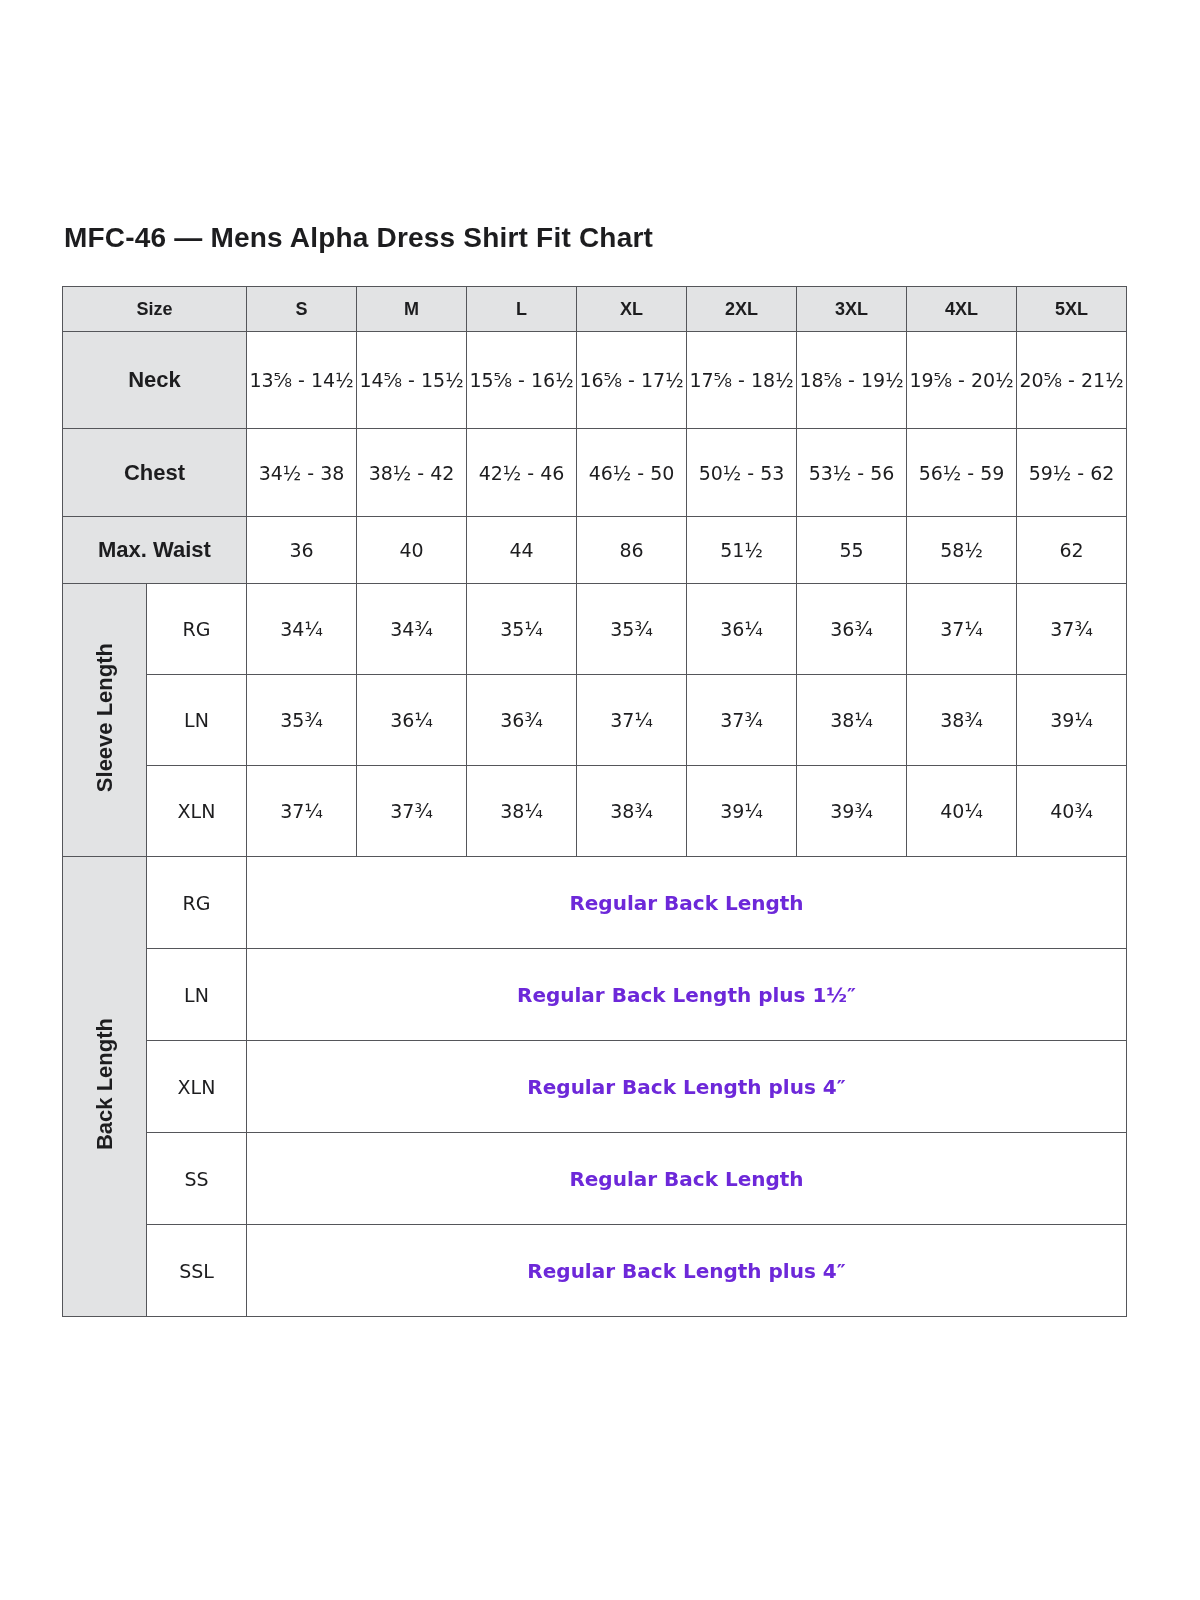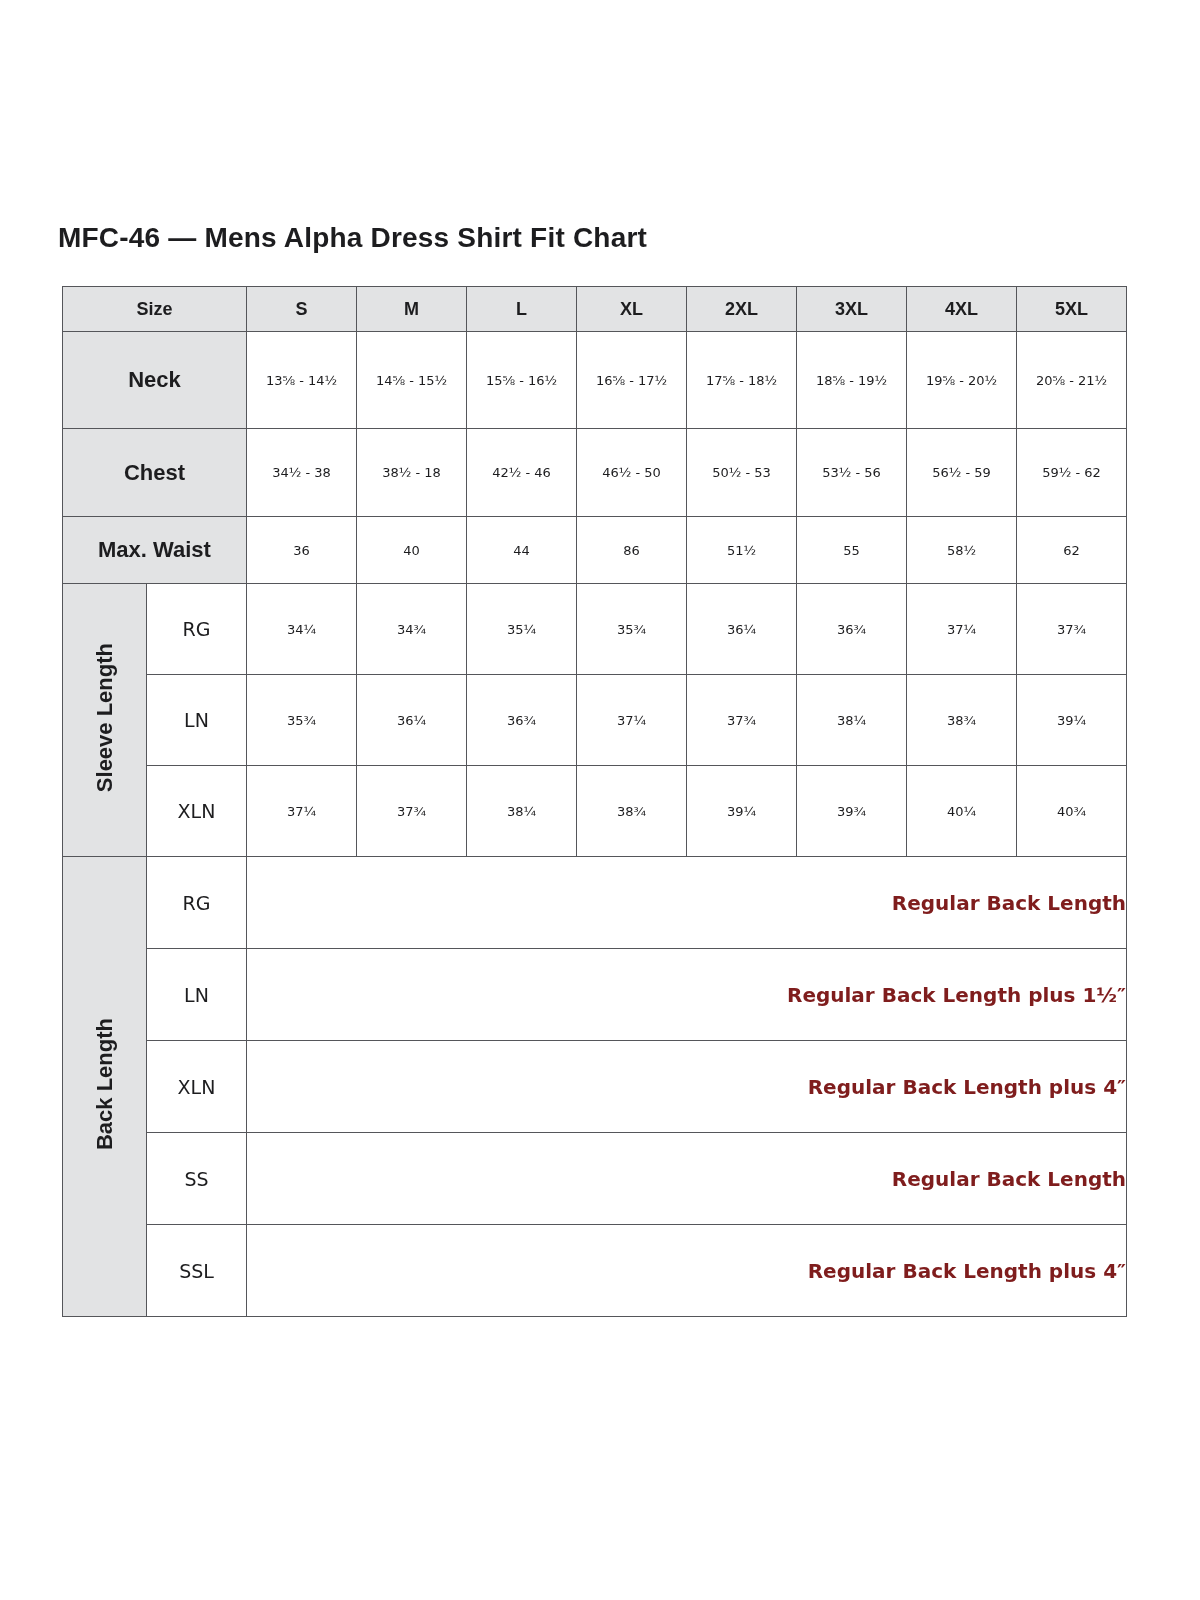--- a/index.html
+++ b/index.html
@@ -13,21 +13,21 @@
   }
   .page {
     position: relative;
     width: 1200px;
     height: 1600px;
     overflow: hidden;
     background: #ffffff;
   }
   .title {
     position: absolute;
-    left: 58px;
+    left: 64px;
     top: 222px;
     margin: 0;
     font-size: 28px;
     font-weight: bold;
     color: #1d1d1f;
     font-family: "Liberation Sans", sans-serif;
     letter-spacing: 0.2px;
   }
   table.fit {
     position: absolute;
@@ -68,32 +68,31 @@
     background: #ffffff;
     font-family: "DejaVu Sans", "Liberation Sans", sans-serif;
     font-size: 19px;
     font-weight: normal;
     color: #1d1d1f;
     margin-top: 48px;
   }
   td.val {
     background: #ffffff;
     font-family: "DejaVu Sans", "Liberation Sans", sans-serif;
-    font-size: 13px;
+    font-size: 19px;
     font-weight: normal;
     color: #1d1d1f;
     white-space: nowrap;
   }
   td.spanval {
     background: #ffffff;
     font-family: "DejaVu Sans", "Liberation Sans", sans-serif;
     font-size: 20px;
     font-weight: bold;
-    color: #7f1d1d;
-    text-align: right;
+    color: #6d28d9;
   }
   tr.r-header { height: 45px; }
   tr.r-neck   { height: 97px; }
   tr.r-chest  { height: 88px; }
   tr.r-waist  { height: 67px; }
   tr.r-sleeve { height: 91px; }
   tr.r-back   { height: 92px; }
 </style>
 </head>
 <body>
@@ -137,21 +136,21 @@
       <td class="val">16⅝ - 17½</td>
       <td class="val">17⅝ - 18½</td>
       <td class="val">18⅝ - 19½</td>
       <td class="val">19⅝ - 20½</td>
       <td class="val">20⅝ - 21½</td>
     </tr>
 
     <tr class="r-chest">
       <th class="lbl" colspan="2">Chest</th>
       <td class="val">34½ - 38</td>
-      <td class="val">38½ - 18</td>
+      <td class="val">38½ - 42</td>
       <td class="val">42½ - 46</td>
       <td class="val">46½ - 50</td>
       <td class="val">50½ - 53</td>
       <td class="val">53½ - 56</td>
       <td class="val">56½ - 59</td>
       <td class="val">59½ - 62</td>
     </tr>
 
     <tr class="r-waist">
       <th class="lbl" colspan="2">Max. Waist</th>

